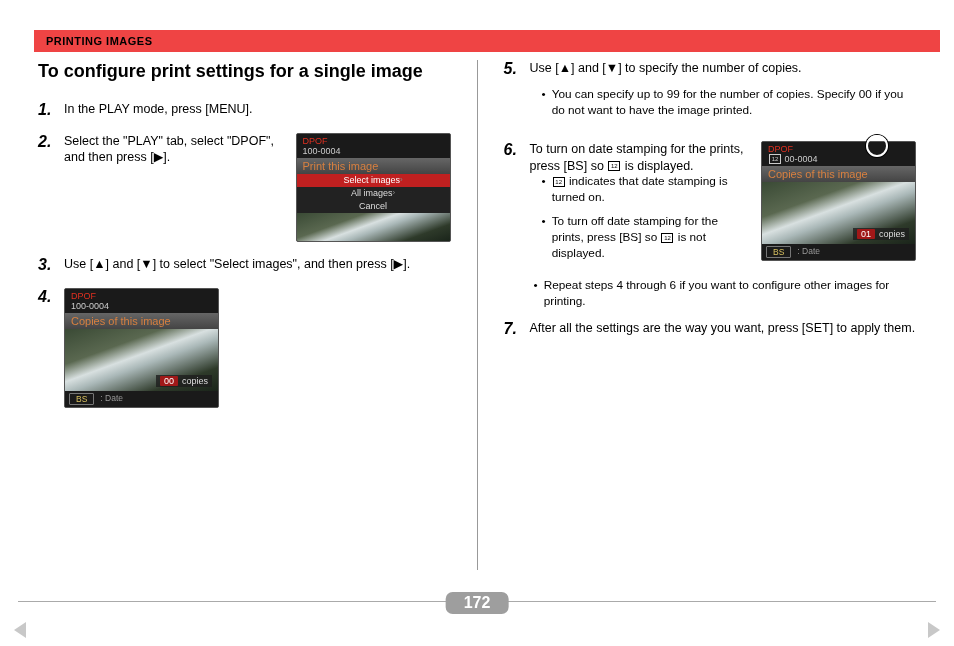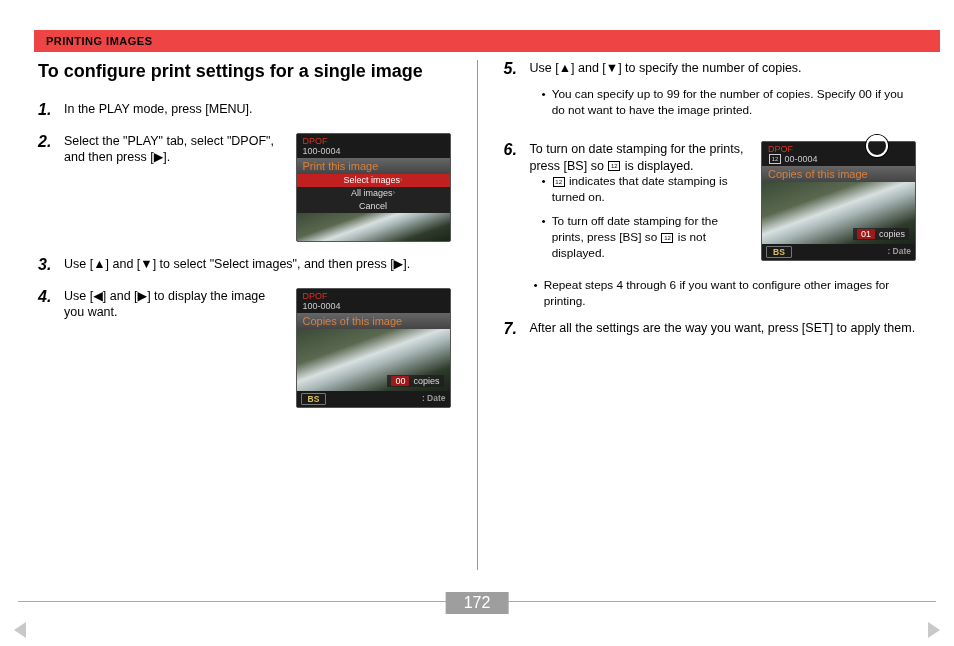--- a/index.html
+++ b/index.html
@@ -140,27 +140,26 @@
     align-items:center;
   }
   .cam-copies .num {
     background:#a01818;
     color:#fff;
     padding:0 4px;
     border-radius:1px;
   }
   .cam-foot {
     display:flex;
-    justify-content:space-between;
-    gap:12px;
+    justify-content:flex-start;
+    gap:6px;
     background:#1a1a1a;
     font-size:8.5px;
     padding:2px 4px;
     color:#999;
-    font-weight:bold;
   }
   .cam-foot .bs {
     border:1px solid #777;
     padding:0 6px;
     color:#d8c060;
     border-radius:1px;
   }
   .circle-mark {
     position:absolute;
     top:-6px;
@@ -196,23 +195,24 @@
     height:1px;
     background:#aaa;
   }
   .page-num {
     position:absolute;
     bottom:32px;
     left:50%;
     transform:translateX(-50%);
     background:#9e9e9e;
     color:#fff;
-    font-weight:normal;
+    font-weight:bold;
     font-size:16px;
     padding:2px 18px;
+    border-radius:7px;
   }
   .nav-tri {
     position:absolute;
     bottom:8px;
     width:0;height:0;
     border-top:8px solid transparent;
     border-bottom:8px solid transparent;
   }
   .nav-prev { left:14px; border-right:12px solid #c8c8c8; }
   .nav-next { right:14px; border-left:12px solid #c8c8c8; }
@@ -266,21 +266,20 @@
     <div class="step">
       <div class="step-num">3.</div>
       <div class="step-body">
           <div class="step-text">Use [▲] and [▼] to select "Select images", and then press [▶].</div>
         </div>
     </div>
 
     <div class="step">
       <div class="step-num">4.</div>
       <div class="step-body">
-        <div class="step-text">Use [◀] and [▶] to display the image you want.</div>
         <div class="cam">
           <div class="cam-top">
             <span class="l">DPOF</span>
             <span class="r">100-0004</span>
           </div>
           <div class="cam-title">Copies of this image</div>
           <div class="cam-body">
             <div class="cam-copies">
               <span class="num">00</span>
               <span>copies</span>

